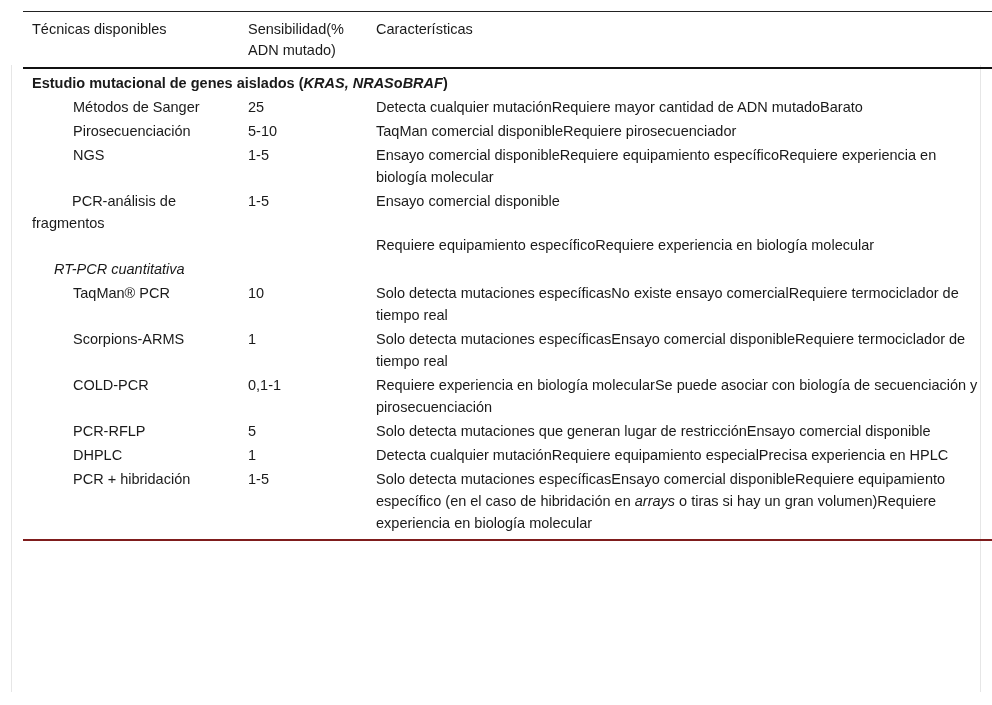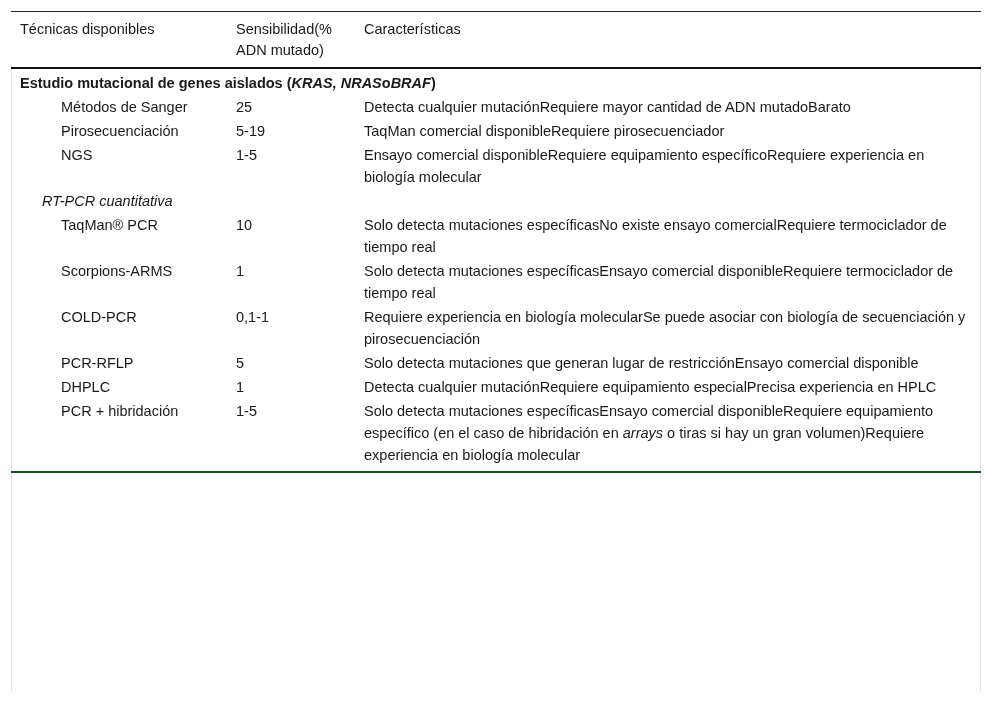--- a/index.html
+++ b/index.html
@@ -1,24 +1,24 @@
 <!DOCTYPE html>
 <html><head>
   <meta charset="utf-8">
   <style>
     html, body { margin: 0; padding: 0; background: #ffffff; }
     body { width: 992px; height: 705px; position: relative; overflow: hidden;
            font-family: "Liberation Sans", sans-serif; font-size: 14.5px; color: #1a1a1a; }
-    .frame { position: absolute; left: 11px; top: 11px; width: 878px; }
+    .frame { position: absolute; left: 11px; top: 11px; width: 878px; padding-left: 12px; }
     .vline-l { position: absolute; left: 11px; top: 65px; width: 1px; height: 627px; background: #e6e6e6; }
     .vline-r { position: absolute; left: 980px; top: 65px; width: 1px; height: 627px; background: #e6e6e6; }
     table { border-collapse: collapse; width: 970px; table-layout: fixed; }
     col.c1 { width: 216px; } col.c2 { width: 128px; } col.c3 { width: 626px; }
     thead tr { border-top: 1px solid #222; border-bottom: 2px solid #111; }
-    tbody { border-bottom: 2px solid #14532d; }
+    tbody { border-bottom: 2px solid #7f1d1d; }
     th { font-weight: normal; text-align: left; vertical-align: top; padding: 7px 9px 6px 9px; line-height: 21px; }
     td { vertical-align: top; padding: 1px 9px 1px 9px; line-height: 22px; }
     tbody tr:first-child td { padding-top: 3px; }
     tbody tr:last-child td { padding-bottom: 5px; }
     .group td { font-weight: bold; }
     .sub td { font-style: italic; padding-left: 31px; }
     .tech { padding-left: 50px; text-indent: 0; }
     .tech-wrap { text-indent: 40px; padding-left: 9px; }
     .gap-top { padding-top: 22px !important; }
     .it { font-style: italic; }
@@ -48,27 +48,35 @@
         <td colspan="3"><span>Estudio mutacional de genes aislados (</span><span class="it">KRAS, NRAS</span><span>o</span><span class="it">BRAF</span><span>)</span></td>
       </tr>
 
       <tr>
         <td class="tech">Métodos de Sanger</td>
         <td>25</td>
         <td>Detecta cualquier mutaciónRequiere mayor cantidad de ADN mutadoBarato</td>
       </tr>
       <tr>
         <td class="tech">Pirosecuenciación</td>
-        <td>5-19</td>
+        <td>5-10</td>
         <td>TaqMan comercial disponibleRequiere pirosecuenciador</td>
       </tr>
       <tr>
         <td class="tech">NGS</td>
         <td>1-5</td>
         <td>Ensayo comercial disponibleRequiere equipamiento específicoRequiere experiencia en biología molecular</td>
+      </tr>
+      <tr>
+        <td class="tech-wrap">PCR-análisis de fragmentos</td>
+        <td>1-5</td>
+        <td>
+            <div>Ensayo comercial disponible</div>
+            <div class="gap-top" style="padding-top:22px">Requiere equipamiento específicoRequiere experiencia en biología molecular</div>
+          </td>
       </tr>
 
       <tr class="sub">
         <td colspan="3">RT-PCR cuantitativa</td>
       </tr>
       <tr>
         <td class="tech">TaqMan® PCR</td>
         <td>10</td>
         <td>Solo detecta mutaciones específicasNo existe ensayo comercialRequiere termociclador de tiempo real</td>
       </tr>

